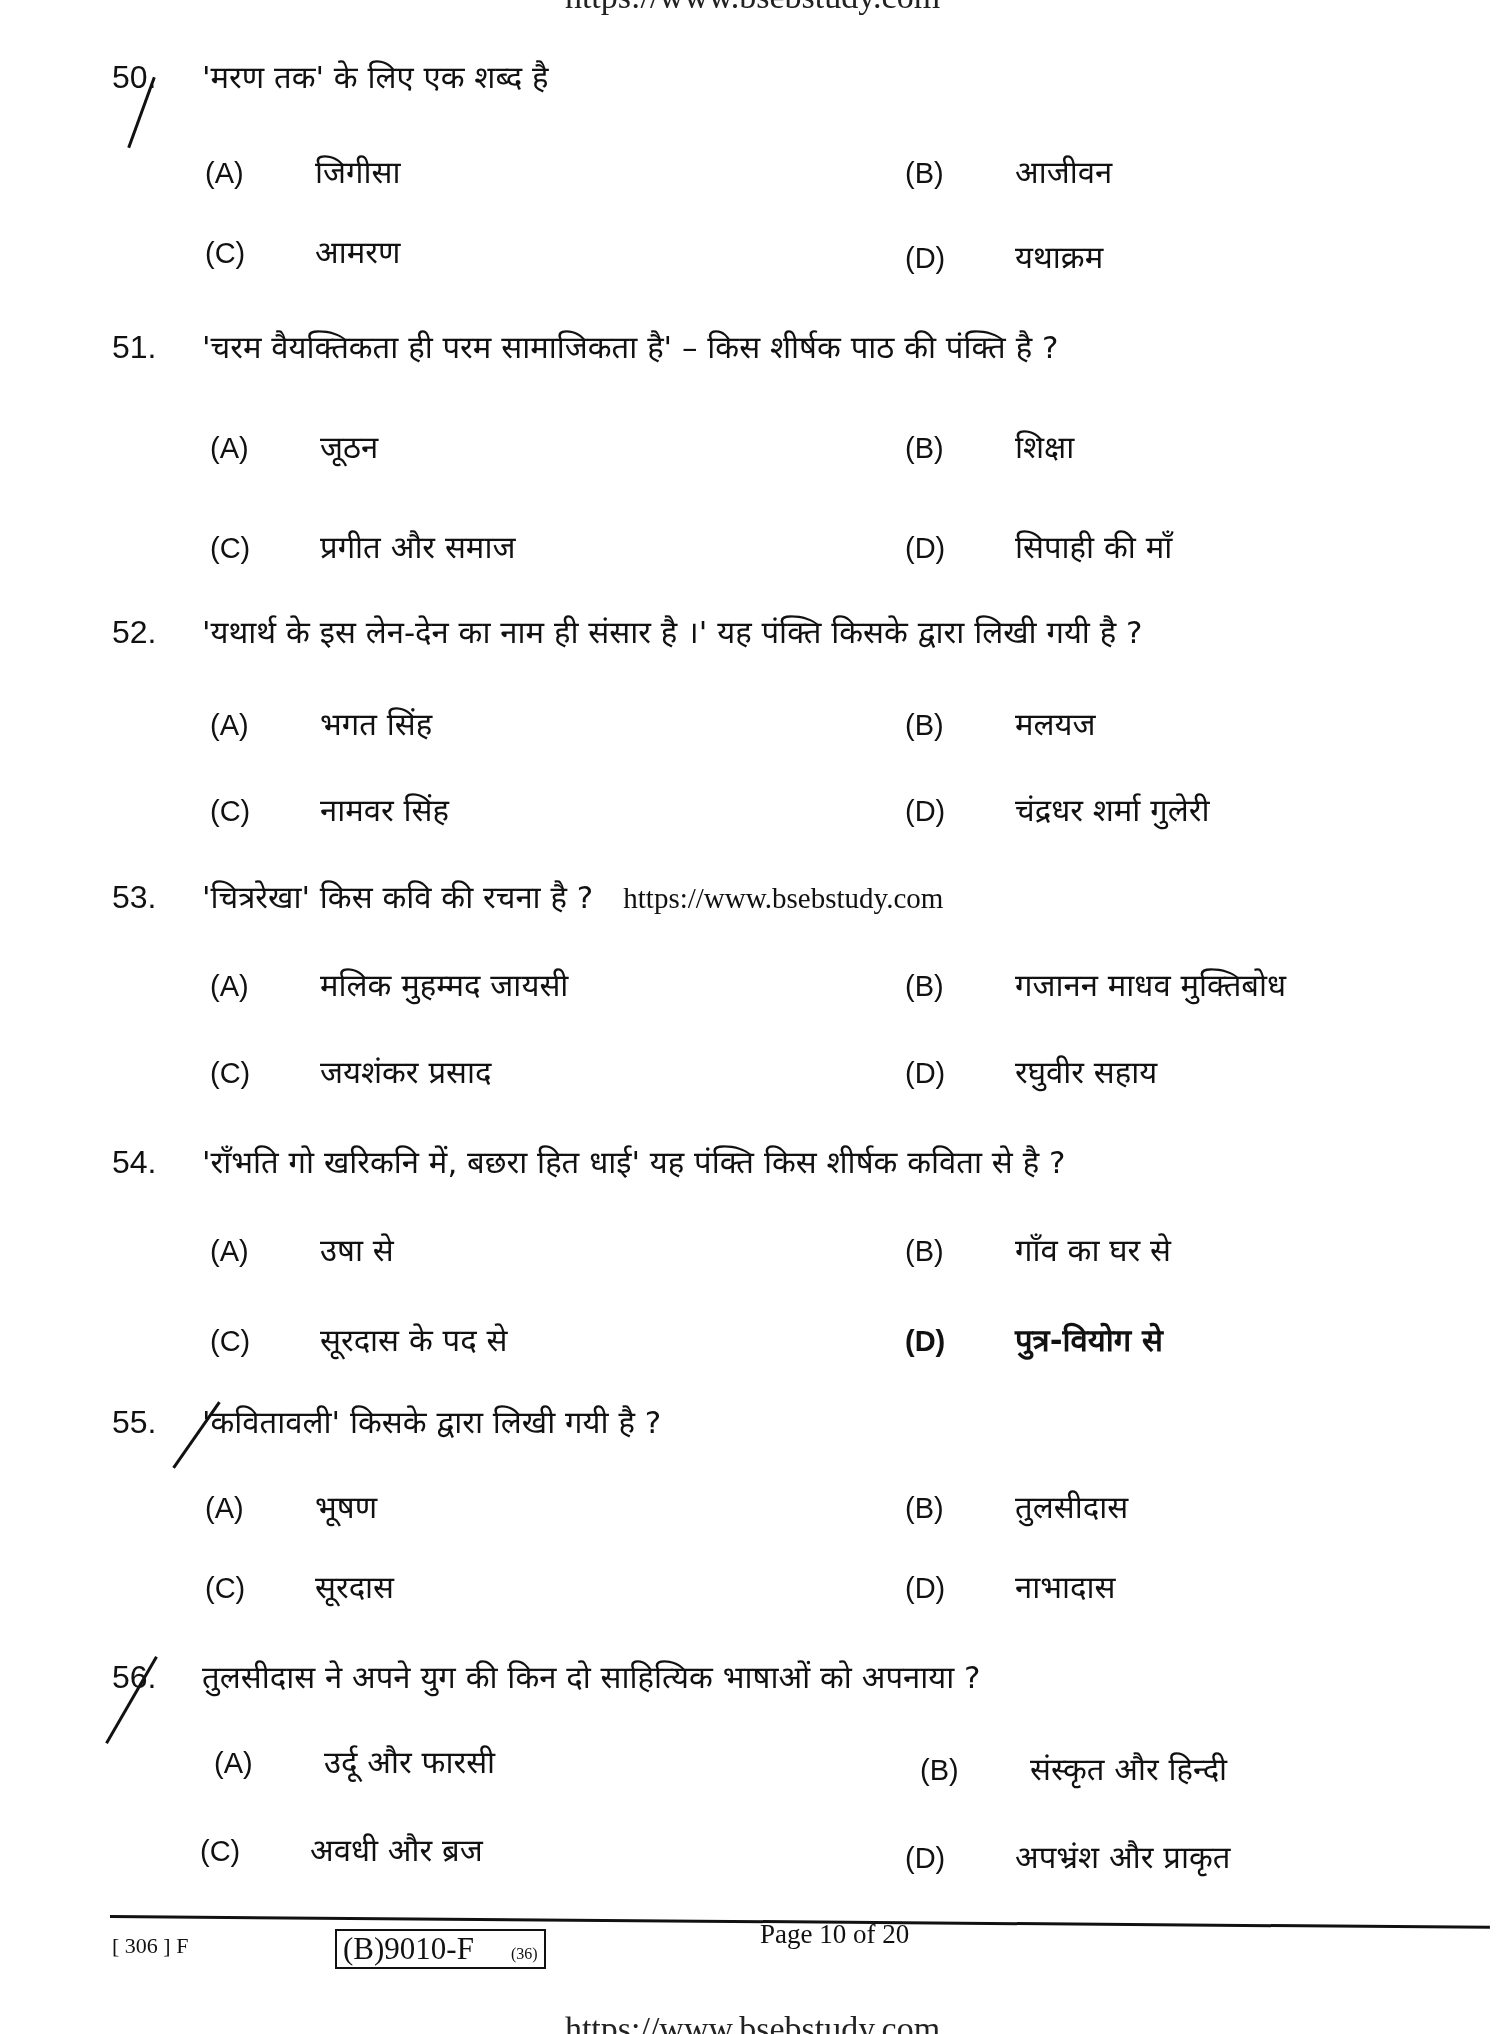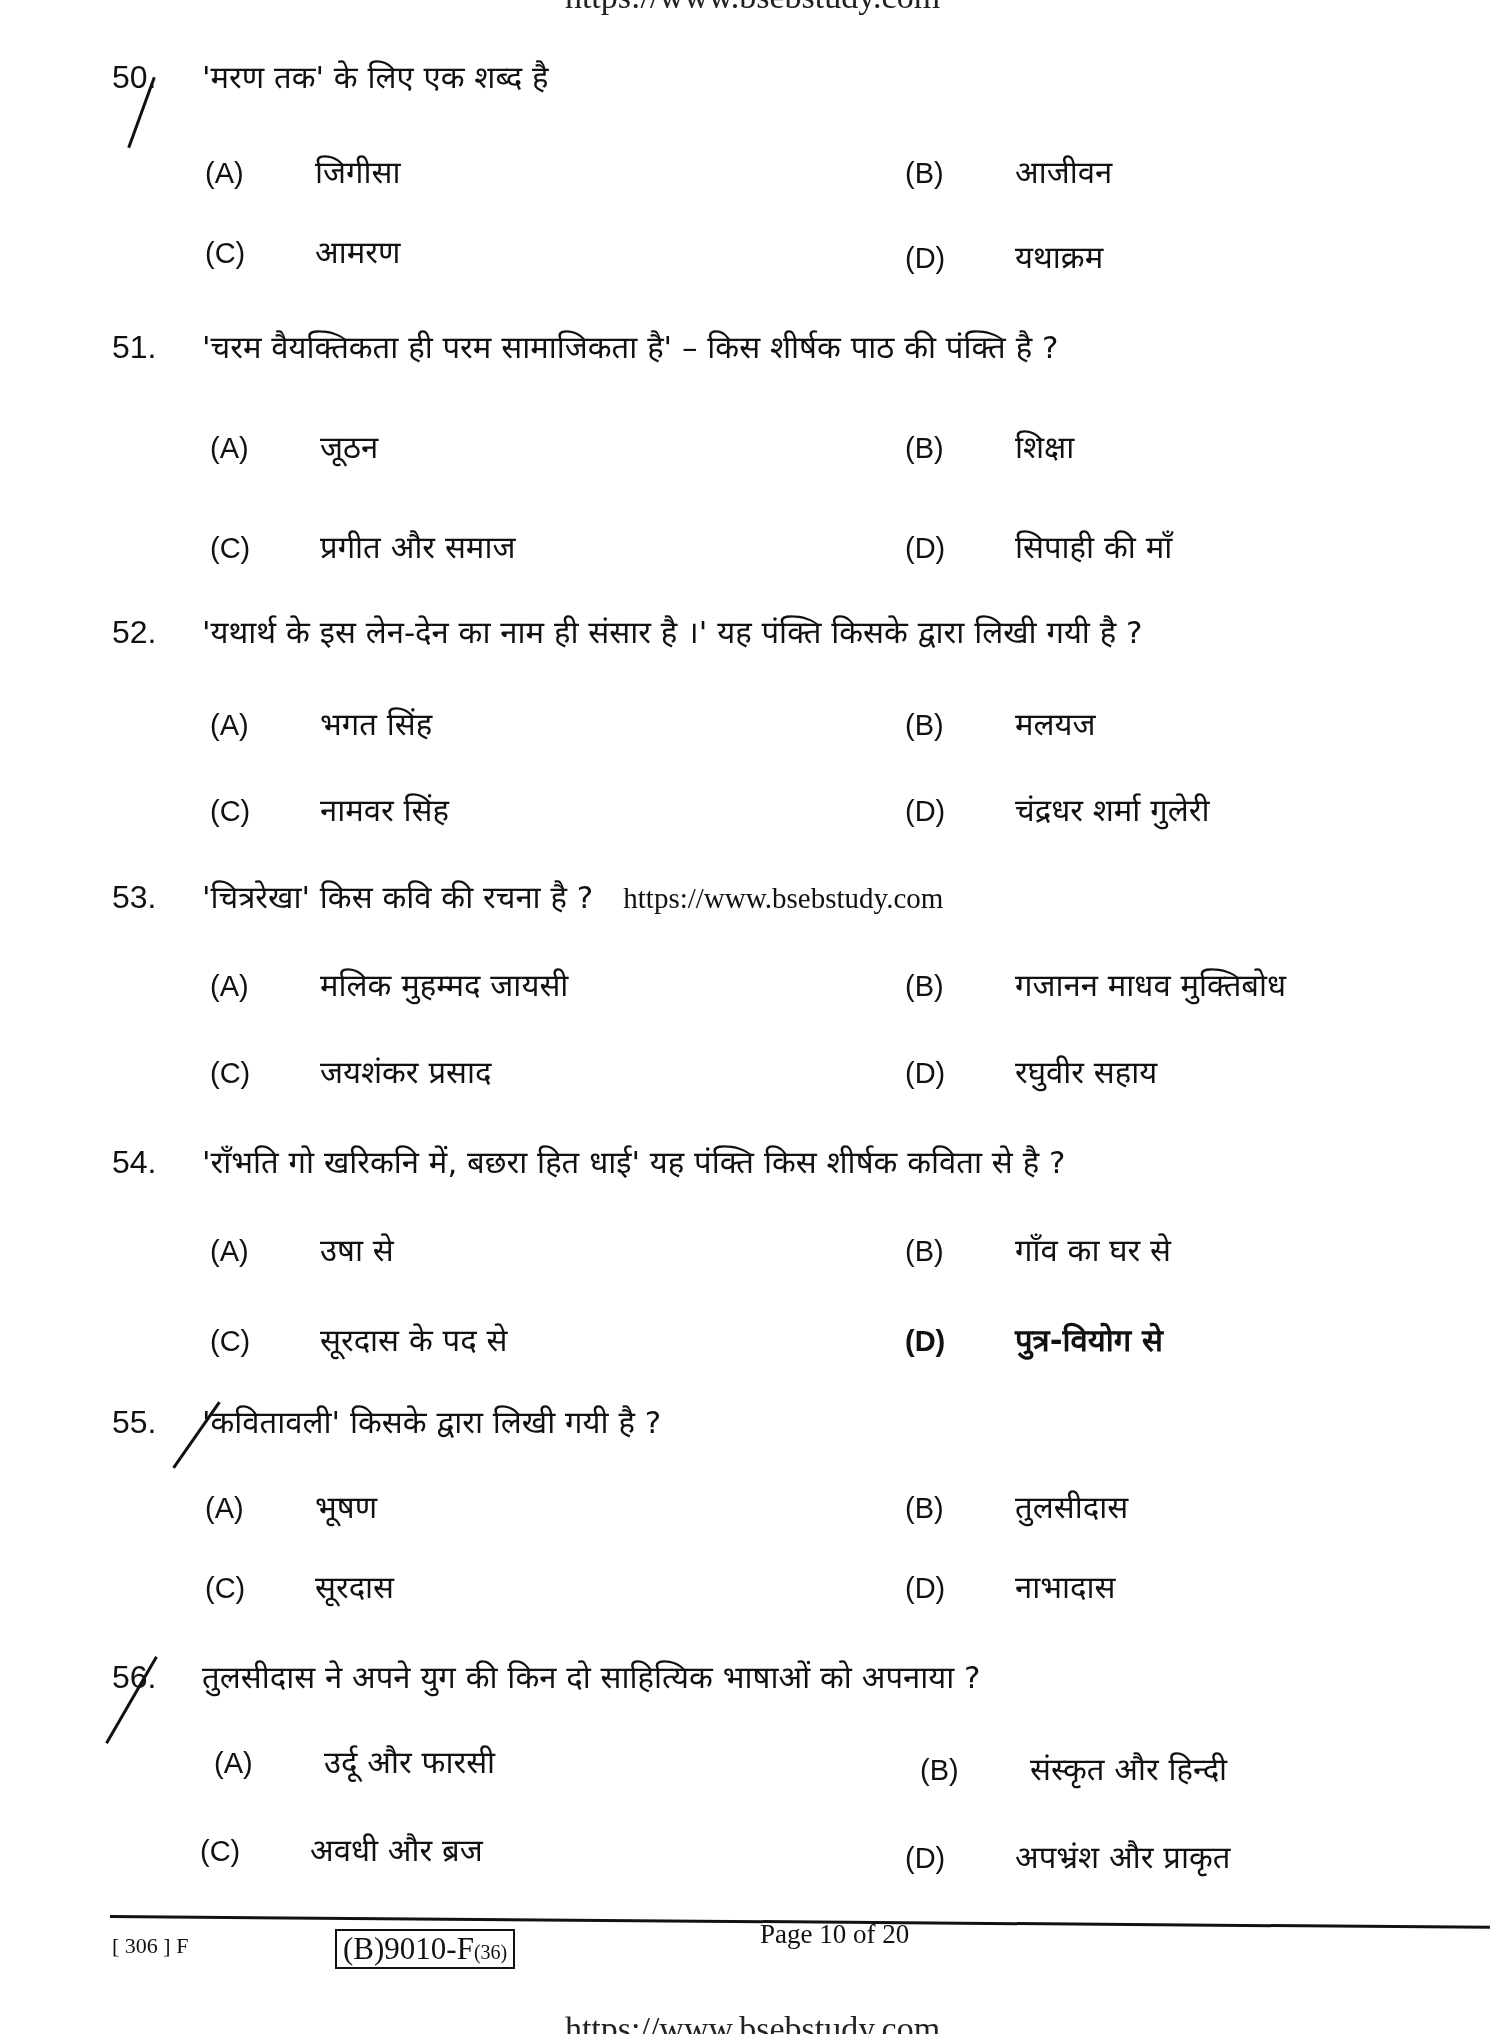--- a/index.html
+++ b/index.html
@@ -24,21 +24,21 @@
   .footer { position: absolute; top: 1915px; left: 0; width: 1505px; height: 60px; }
   .footer-line {
     position: absolute; left: 110px; top: 0; width: 1380px; height: 3px; background: #111;
     transform: rotate(0.45deg); transform-origin: left;
   }
   .paper-code { position: absolute; left: 112px; top: 18px; font-family: "Liberation Serif", serif; font-size: 22px; }
   .set-code {
     position: absolute; left: 335px; top: 14px; font-family: "Liberation Serif", serif; font-size: 31px;
     border: 2px solid #111; padding: 0 6px;
   }
-  .set-code small { font-size: 20px; }
+  .set-code small { font-size: 16px; margin-left: 37px; }
   .page-no { position: absolute; left: 760px; top: 4px; font-family: "Liberation Serif", serif; font-size: 27px; }
   .mark { position: absolute; border-left: 3px solid #111; }
 </style>
 </head>
 <body>
 
 <div class="url-top">https://www.bsebstudy.com</div>
 
 <div class="q" style="top:55px;">
   <div class="q-line" style="top:0;">

